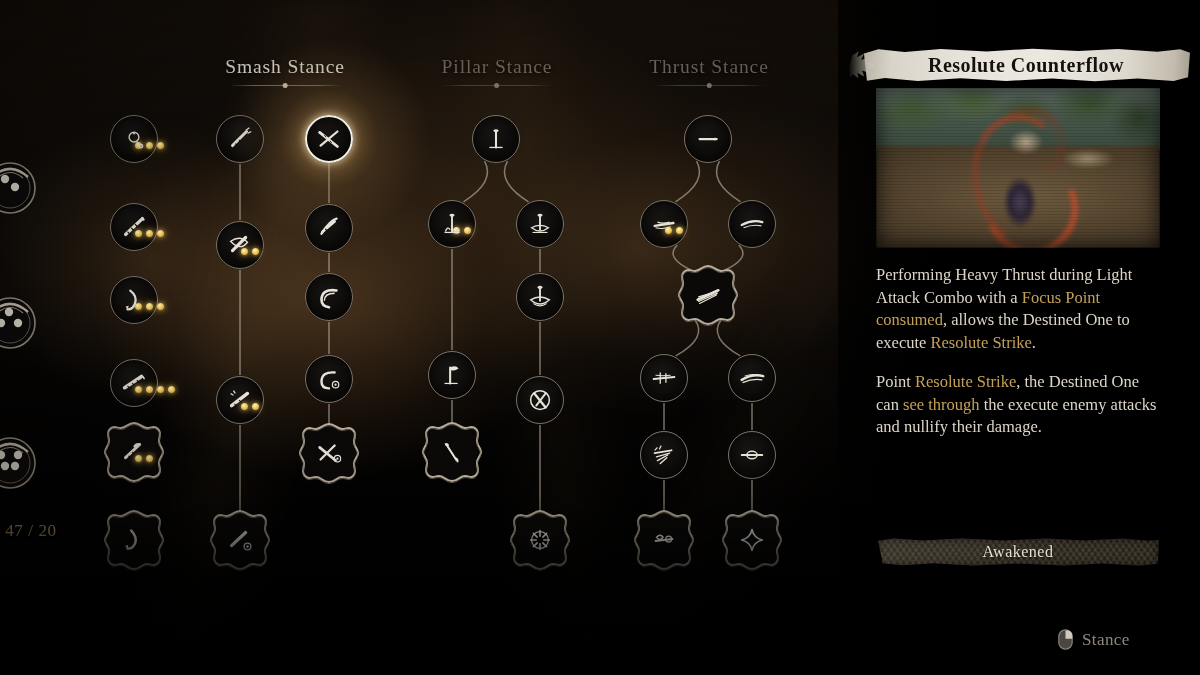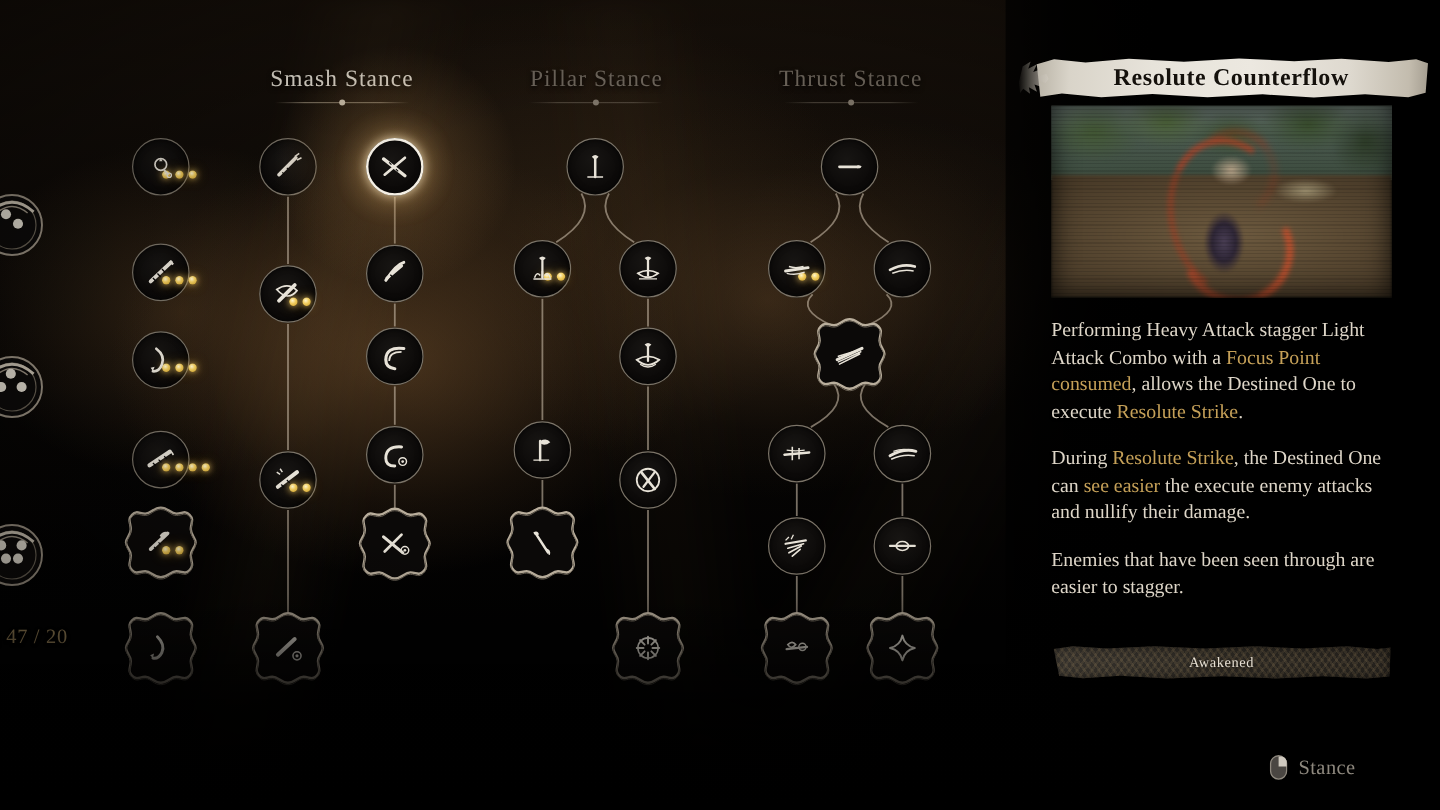--- a/index.html
+++ b/index.html
@@ -193,21 +193,21 @@
     position:absolute;left:876px;top:264px;width:288px;
     font-size:16.5px;line-height:22.5px;color:#ded6c8;
     text-shadow:0 1px 2px rgba(0,0,0,.9);
   }
   .desc p{margin:0 0 17px 0;}
   .hl{color:#c5a058;}
 
   .awakened{
     position:absolute;left:877px;top:538px;width:282px;height:28px;
     display:flex;align-items:center;justify-content:center;
-    color:#e6dfd2;font-size:12px;letter-spacing:.5px;
+    color:#e6dfd2;font-size:16px;letter-spacing:.5px;
     background:
       repeating-linear-gradient(54deg, rgba(188,158,108,.13) 0 2px, rgba(0,0,0,0) 2px 5px),
       repeating-linear-gradient(-54deg, rgba(188,158,108,.11) 0 2px, rgba(0,0,0,0) 2px 5px),
       linear-gradient(90deg, rgba(58,54,48,.92) 0%, rgba(46,42,36,.94) 50%, rgba(40,36,31,.92) 100%);
     box-shadow:inset 0 0 10px rgba(0,0,0,.65);
     clip-path:polygon(0.4% 10%, 6% 2%, 16% 9%, 30% 2%, 45% 9%, 60% 2%, 74% 9%, 87% 2%, 96% 10%, 100% 6%,
                       99.6% 92%, 93% 98%, 80% 91%, 66% 98%, 50% 91%, 34% 98%, 20% 90%, 9% 97%, 2% 90%);
     text-shadow:0 1px 3px rgba(0,0,0,.9);
   }
 
@@ -700,23 +700,22 @@
     <div class="pv-enemy"></div>
     <div class="pv-arc3"></div>
     <div class="pv-char"></div>
     <div class="pv-arc1"></div>
     <div class="pv-arc2"></div>
     <div class="pv-scan"></div>
     <div class="pv-edge"></div>
   </div>
 
   <div class="desc" id="descEl">
-      <p><span>Performing Heavy Attack stagger Light Attack Combo with a </span><span class="hl">Focus Point consumed</span><span>, allows the Destined One to execute </span><span class="hl">Resolute Strike</span><span>.</span></p>
-      <p><span>During </span><span class="hl">Resolute Strike</span><span>, the Destined One can </span><span class="hl">see easier</span><span> the execute enemy attacks and nullify their damage.</span></p>
-      <p><span>Enemies that have been seen through are easier to stagger.</span></p>
+      <p><span>Performing Heavy Thrust during Light Attack Combo with a </span><span class="hl">Focus Point consumed</span><span>, allows the Destined One to execute </span><span class="hl">Resolute Strike</span><span>.</span></p>
+      <p><span>Point </span><span class="hl">Resolute Strike</span><span>, the Destined One can </span><span class="hl">see through</span><span> the execute enemy attacks and nullify their damage.</span></p>
     </div>
 
   <div class="awakened">Awakened</div>
 
   <div class="return-row">
     <svg class="mouse-ico" viewBox="0 0 15 21">
       <rect x="0.8" y="0.8" width="13.4" height="19.4" rx="6.7" fill="#4a4642" stroke="#8e887e" stroke-width="1.1"></rect>
       <path d="M7.5 1.4 h2.5 a5.2 5.2 0 0 1 4.2 5.2 v3.1 h-6.7 z" fill="#cfc9bf"></path>
     </svg>
     <span class="return-lbl">Stance</span>

